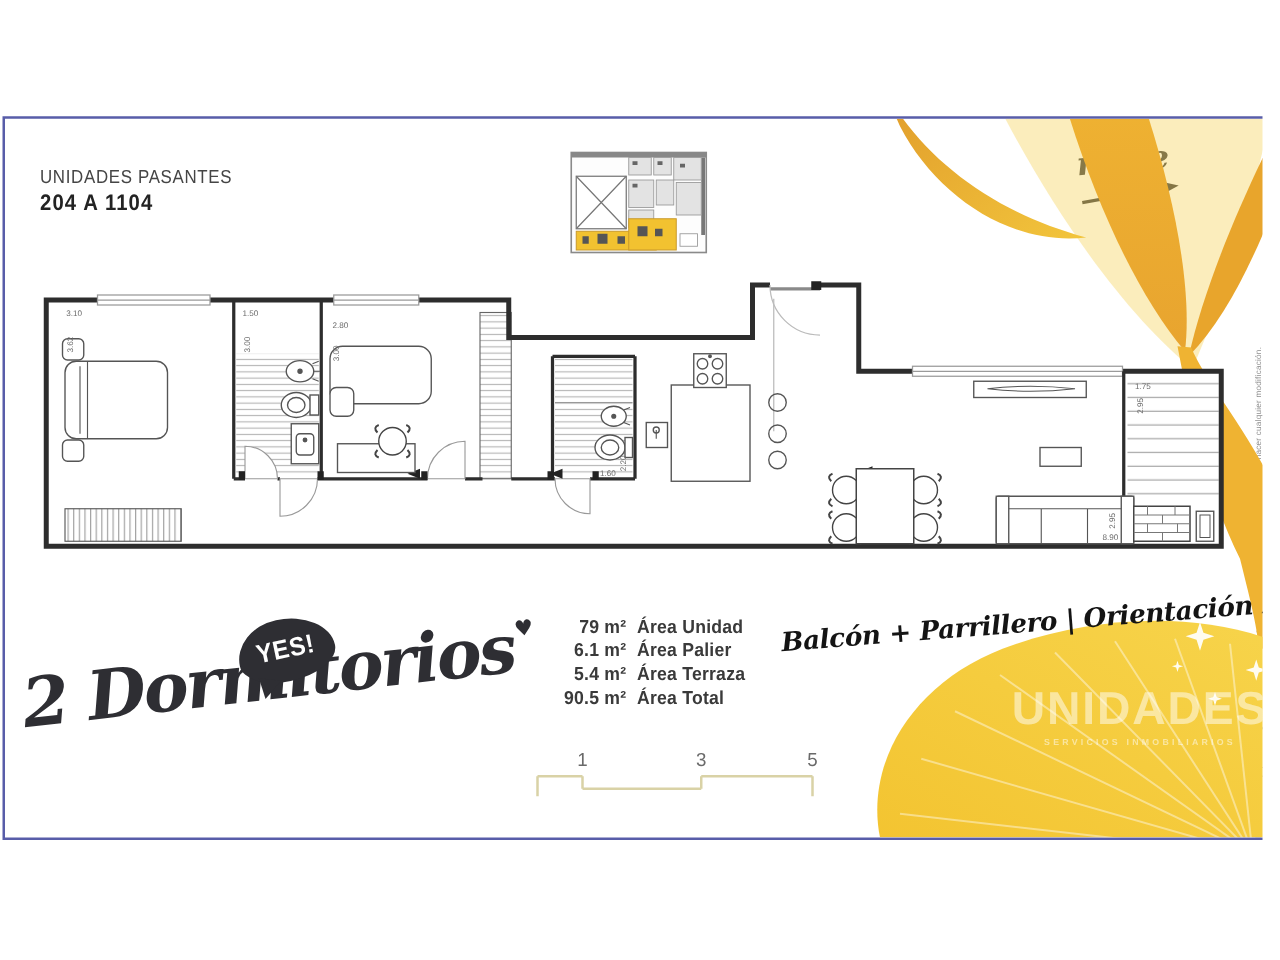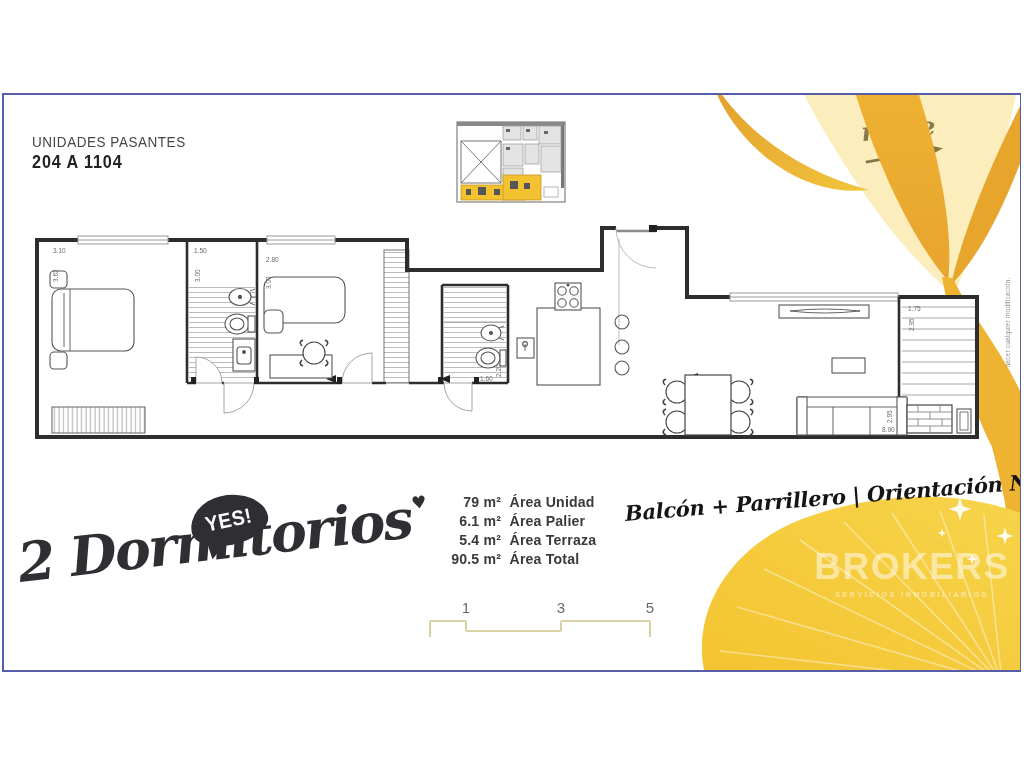--- a/index.html
+++ b/index.html
@@ -1,17 +1,17 @@
 <!DOCTYPE html>
 <html><head>
 <meta charset="utf-8">
 <style>
   html,body{margin:0;padding:0;background:#ffffff;width:1024px;height:768px;
     font-family:"Liberation Sans",sans-serif;-webkit-font-smoothing:antialiased;}
-  .stage{position:relative;width:1010px;height:768px;overflow:hidden;background:#fff;padding-left:11px;}
+  .stage{position:relative;width:1010px;height:768px;overflow:hidden;background:#fff;}
   .card{position:absolute;left:2px;top:93px;width:1016px;height:575px;
     border:2px solid #585da9;background:#fff;overflow:hidden;}
   .abs{position:absolute;}
   
   .units{left:28px;top:38px;color:#3c3c3c;transform:scaleX(.9);transform-origin:left top;}
   .units .l1{font-size:15px;letter-spacing:.6px;font-weight:500;color:#454545;}
   .units .l2{font-size:18px;font-weight:bold;letter-spacing:1px;color:#232323;margin-top:2px;}
   
   .norte{left:858px;top:18px;width:100px;transform:rotate(-5deg);}
   .norte .txt{font-family:"DejaVu Serif",serif;font-style:italic;font-weight:bold;
@@ -344,18 +344,18 @@
     <svg class="abs scalebar" width="240" height="46" viewBox="0 0 240 46">
       <g font-family="Liberation Sans, sans-serif" font-size="15" fill="#6a6a6a" text-anchor="middle">
         <text x="38" y="16">1</text>
         <text x="133" y="16">3</text>
         <text x="222" y="16">5</text>
       </g>
       <path d="M2,24 V40 M2,24 H38 M38,24 V34 M38,34 H133 M133,34 V24 M133,24 H222 M222,24 V40" fill="none" stroke="#d9d2a6" stroke-width="2"></path>
     </svg>
 
     <div class="abs brand">
-      <div class="b2">BROKERS</div>
+      <div class="b2">UNIDADES</div>
       <div class="b3">SERVICIOS INMOBILIARIOS</div>
     </div>
 
   </div>
 </div>
 
 </body></html>

